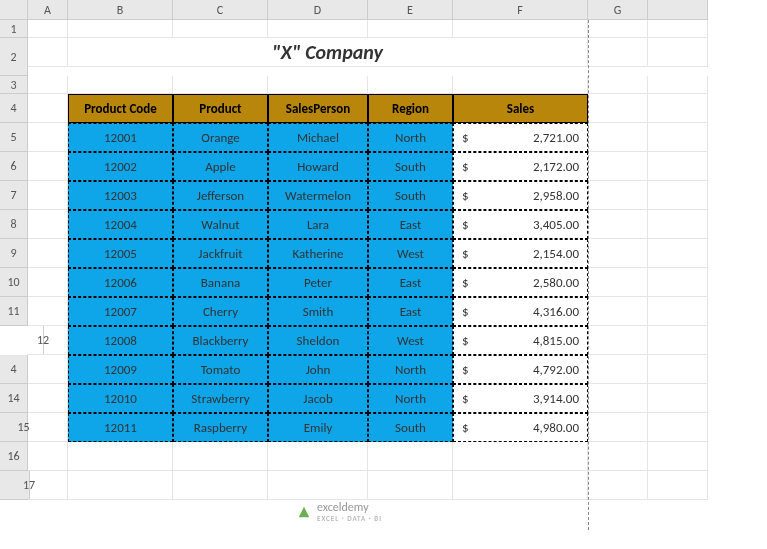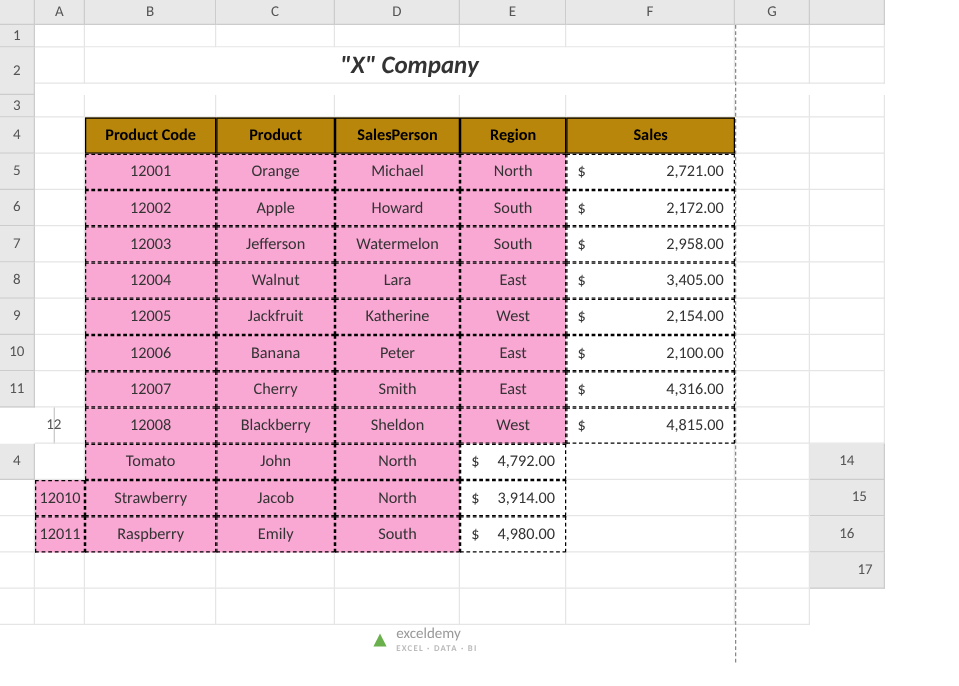--- a/index.html
+++ b/index.html
@@ -65,21 +65,21 @@
     .hdr {
       background: #b8860b;
       color: #000;
       font-weight: bold;
       justify-content: center;
       border: 1px solid #000;
     }
     .data {
       border: 1px dashed #000;
       justify-content: center;
-      background: #f9a8d4;
+      background: #0ea5e9;
     }
     .sales-cell {
       border: 1px dashed #000;
       background: #fff;
       justify-content: space-between;
       padding: 0 8px;
     }
     .dollar { margin-right: 4px; }
     .print-border {
       position: absolute;
@@ -217,21 +217,21 @@
     <div class="cell"></div>
     <div class="cell"></div>
     <div class="row-header" style="height: 29px;">10</div>
     <div class="cell"></div>
     <div class="cell data">12006</div>
     <div class="cell data">Banana</div>
     <div class="cell data">Peter</div>
     <div class="cell data">East</div>
     <div class="cell sales-cell">
       <span class="dollar">$</span>
-      <span>2,100.00</span>
+      <span>2,580.00</span>
     </div>
     <div class="cell"></div>
     <div class="cell"></div>
     <div class="row-header" style="height: 29px;">11</div>
     <div class="cell"></div>
     <div class="cell data">12007</div>
     <div class="cell data">Cherry</div>
     <div class="cell data">Smith</div>
     <div class="cell data">East</div>
     <div class="cell sales-cell">
@@ -247,20 +247,21 @@
     <div class="cell data">Sheldon</div>
     <div class="cell data">West</div>
     <div class="cell sales-cell">
       <span class="dollar">$</span>
       <span>4,815.00</span>
     </div>
     <div class="cell"></div>
     <div class="cell"></div>
     <div class="row-header" style="height: 29px;">4</div>
     <div class="cell"></div>
+    <div class="cell data">12009</div>
     <div class="cell data">Tomato</div>
     <div class="cell data">John</div>
     <div class="cell data">North</div>
     <div class="cell sales-cell">
       <span class="dollar">$</span>
       <span>4,792.00</span>
     </div>
     <div class="cell"></div>
     <div class="cell"></div>
     <div class="row-header" style="height: 29px;">14</div>

